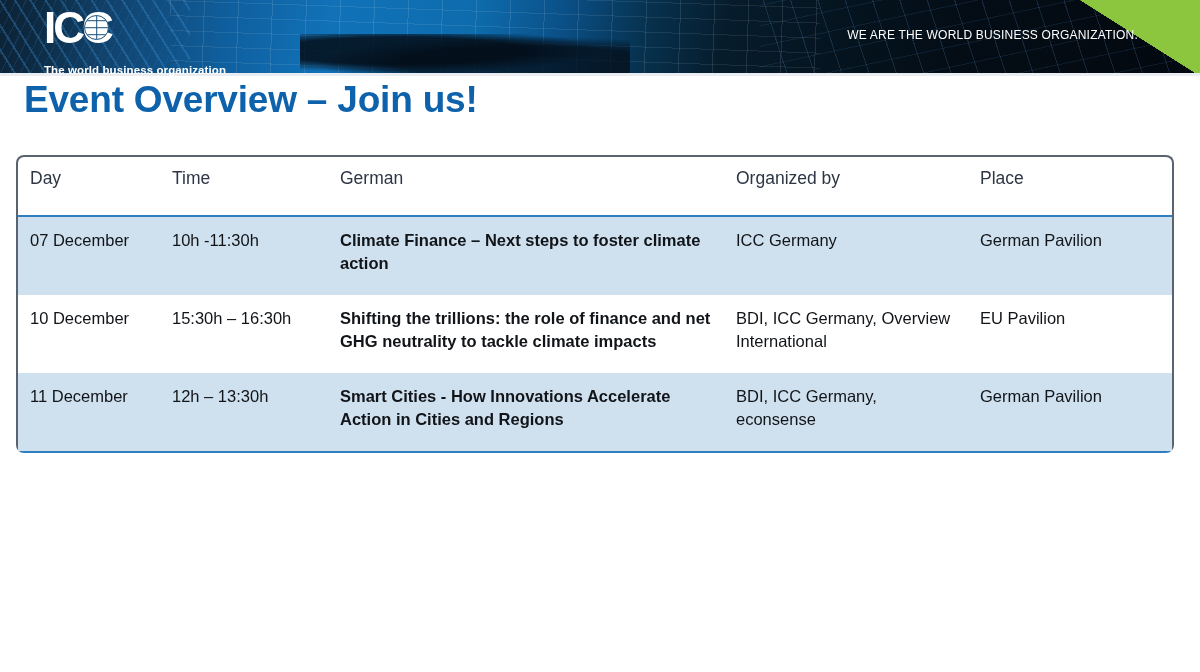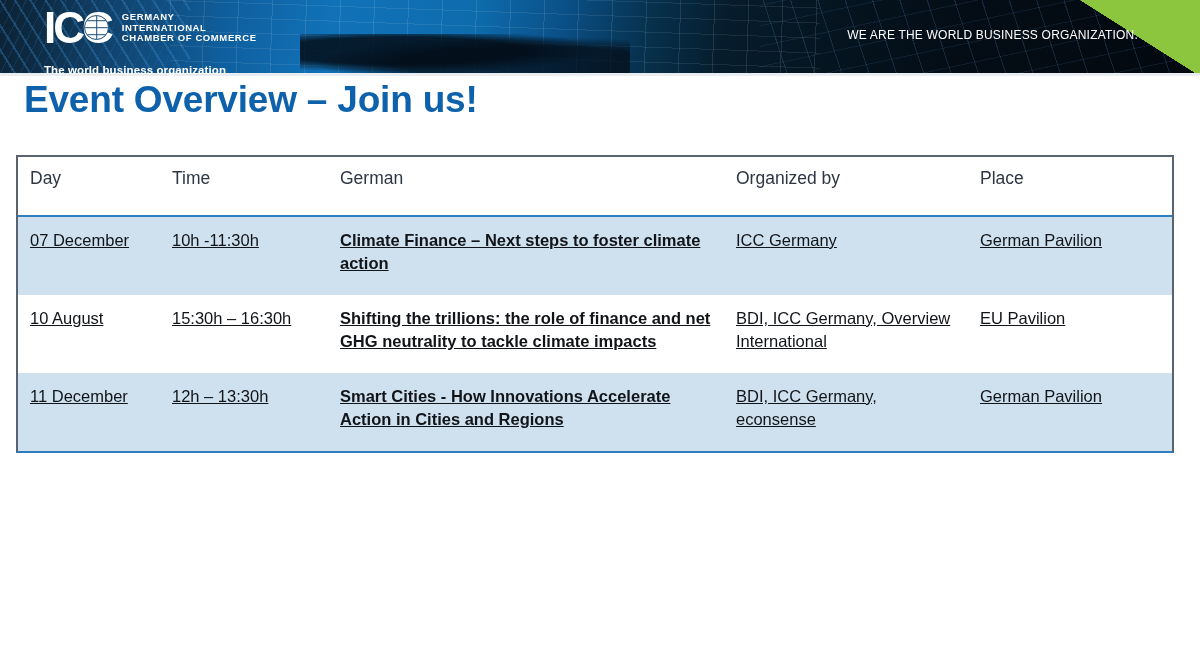--- a/index.html
+++ b/index.html
@@ -114,40 +114,40 @@
   }
 
   
   .tbl-wrap{
     position:absolute; left:16px; top:155px;
     width:1158px;
     border-left:2px solid #5a6370;
     border-right:2px solid #5a6370;
     border-top:2px solid #5a6370;
     border-bottom:2px solid #2f7fc0;
+    border-radius:8px;
   }
   table{ width:100%; border-collapse:collapse; table-layout:fixed; }
   col.c-day  { width:142px; }
   col.c-time { width:168px; }
   col.c-title{ width:396px; }
   col.c-org  { width:244px; }
   col.c-place{ width:204px; }
 
   thead th{
     text-align:left; vertical-align:top;
     font-size:17.5px; font-weight:normal; color:#2e3644;
     padding:11px 8px 26px 12px;
     border-bottom:2px solid #2f7fc0;
   }
   tbody td{
     vertical-align:top;
     font-size:16.5px; color:#111418;
     padding:12px 10px 20px 12px;
     line-height:23px;
-    text-decoration:underline;
   }
   tbody tr.alt td{ background:#cfe0ee; }
   tbody tr.plain td{ background:#ffffff; }
   td.title-cell{ font-weight:bold; }
 </style>
 </head>
 <body>
 
 <div class="banner">
   <div class="banner-photo"></div>
@@ -155,25 +155,20 @@
   <div class="banner-grid"></div>
   <div class="banner-dark-blobs"></div>
   <div class="banner-grid2"></div>
   <div class="green-corner" style="--gc: #8CC63F;"></div>
 
   <div class="logo">
     <div class="logo-top">
       <div class="logo-icc">
         <span>ICC</span>
         <span class="logo-globe"></span>
-      </div>
-      <div class="logo-words">
-        <div>GERMANY</div>
-        <div>INTERNATIONAL</div>
-        <div>CHAMBER OF COMMERCE</div>
       </div>
     </div>
     <div class="logo-tag">The world business organization</div>
   </div>
 
   <div class="banner-slogan">WE ARE THE WORLD BUSINESS ORGANIZATION.</div>
   <div class="banner-underline"></div>
 </div>
 
 <div class="page-title" style="color: rgb(13, 98, 171);">Event Overview – Join us!</div>
@@ -198,21 +193,21 @@
     </thead>
     <tbody>
       <tr class="alt">
         <td>07 December</td>
         <td>10h -11:30h</td>
         <td class="title-cell">Climate Finance – Next steps to foster climate action</td>
         <td>ICC Germany</td>
         <td>German Pavilion</td>
       </tr>
       <tr class="plain">
-        <td>10 August</td>
+        <td>10 December</td>
         <td>15:30h – 16:30h</td>
         <td class="title-cell">Shifting the trillions: the role of finance and net GHG neutrality to tackle climate impacts</td>
         <td>BDI, ICC Germany, Overview International</td>
         <td>EU Pavilion</td>
       </tr>
       <tr class="alt">
         <td>11 December</td>
         <td>12h – 13:30h</td>
         <td class="title-cell">Smart Cities - How Innovations Accelerate Action in Cities and Regions</td>
         <td>BDI, ICC Germany, econsense</td>

